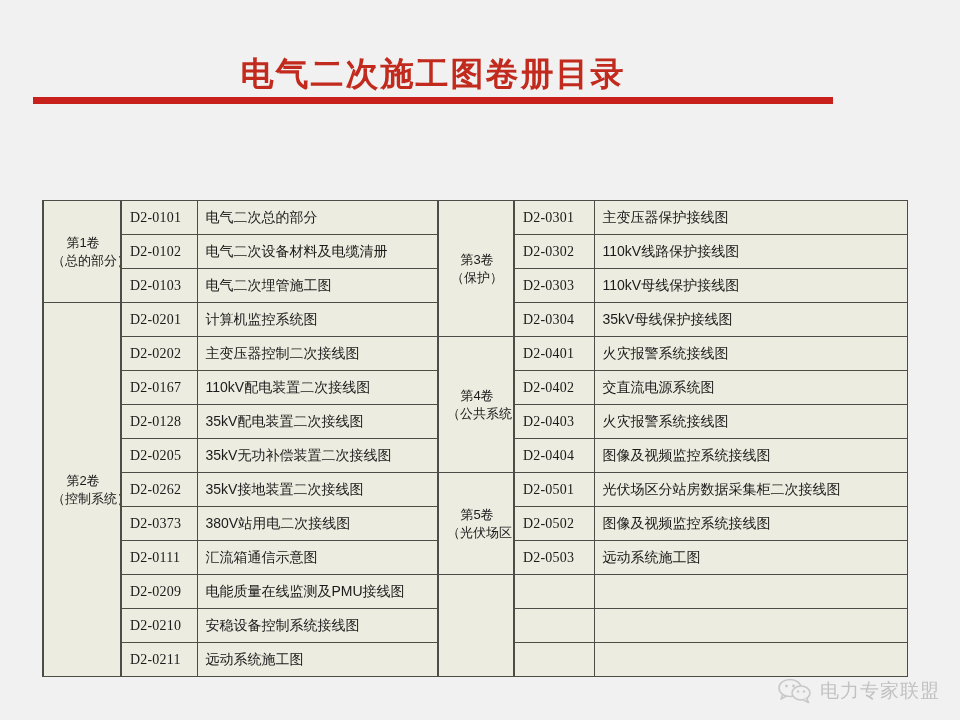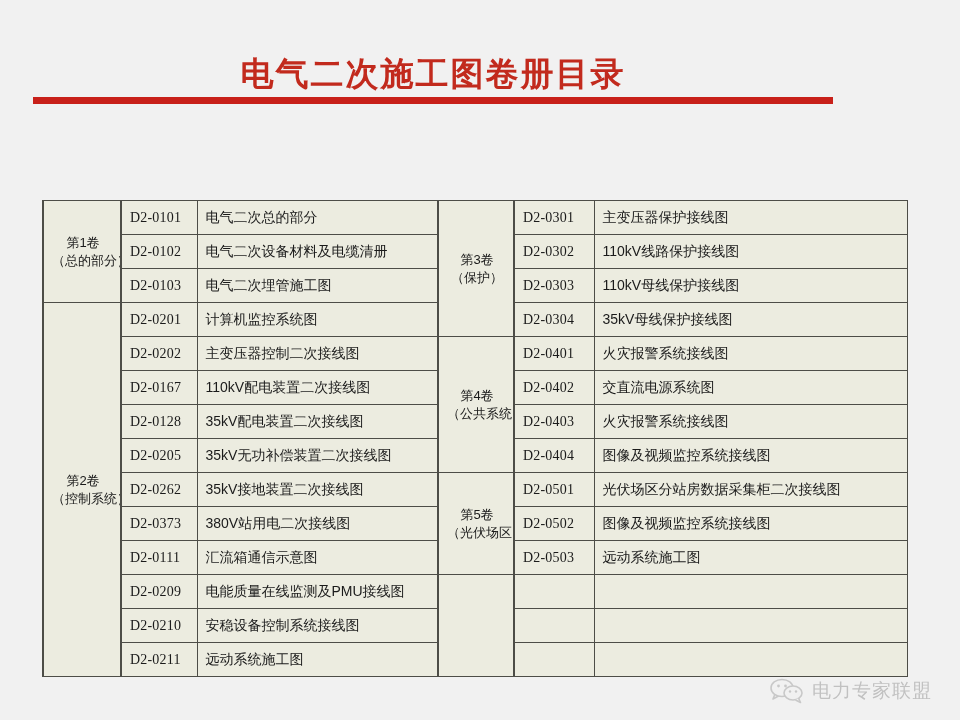--- a/index.html
+++ b/index.html
@@ -96,21 +96,21 @@
   col.c-group   { width: 78px; }
   col.c-code    { width: 76px; }
   col.c-desc    { width: 241px; }
   col.c-group2  { width: 76px; }
   col.c-code2   { width: 80px; }
   col.c-desc2   { width: 313px; }
 
   
   #watermark {
     position: absolute;
-    right: 28px;
+    right: 20px;
     bottom: 16px;
     display: flex;
     align-items: center;
     gap: 8px;
     opacity: 0.55;
   }
   #watermark .wm-text {
     font-size: 19px;
     color: #9a9a9a;
     letter-spacing: 1px;

